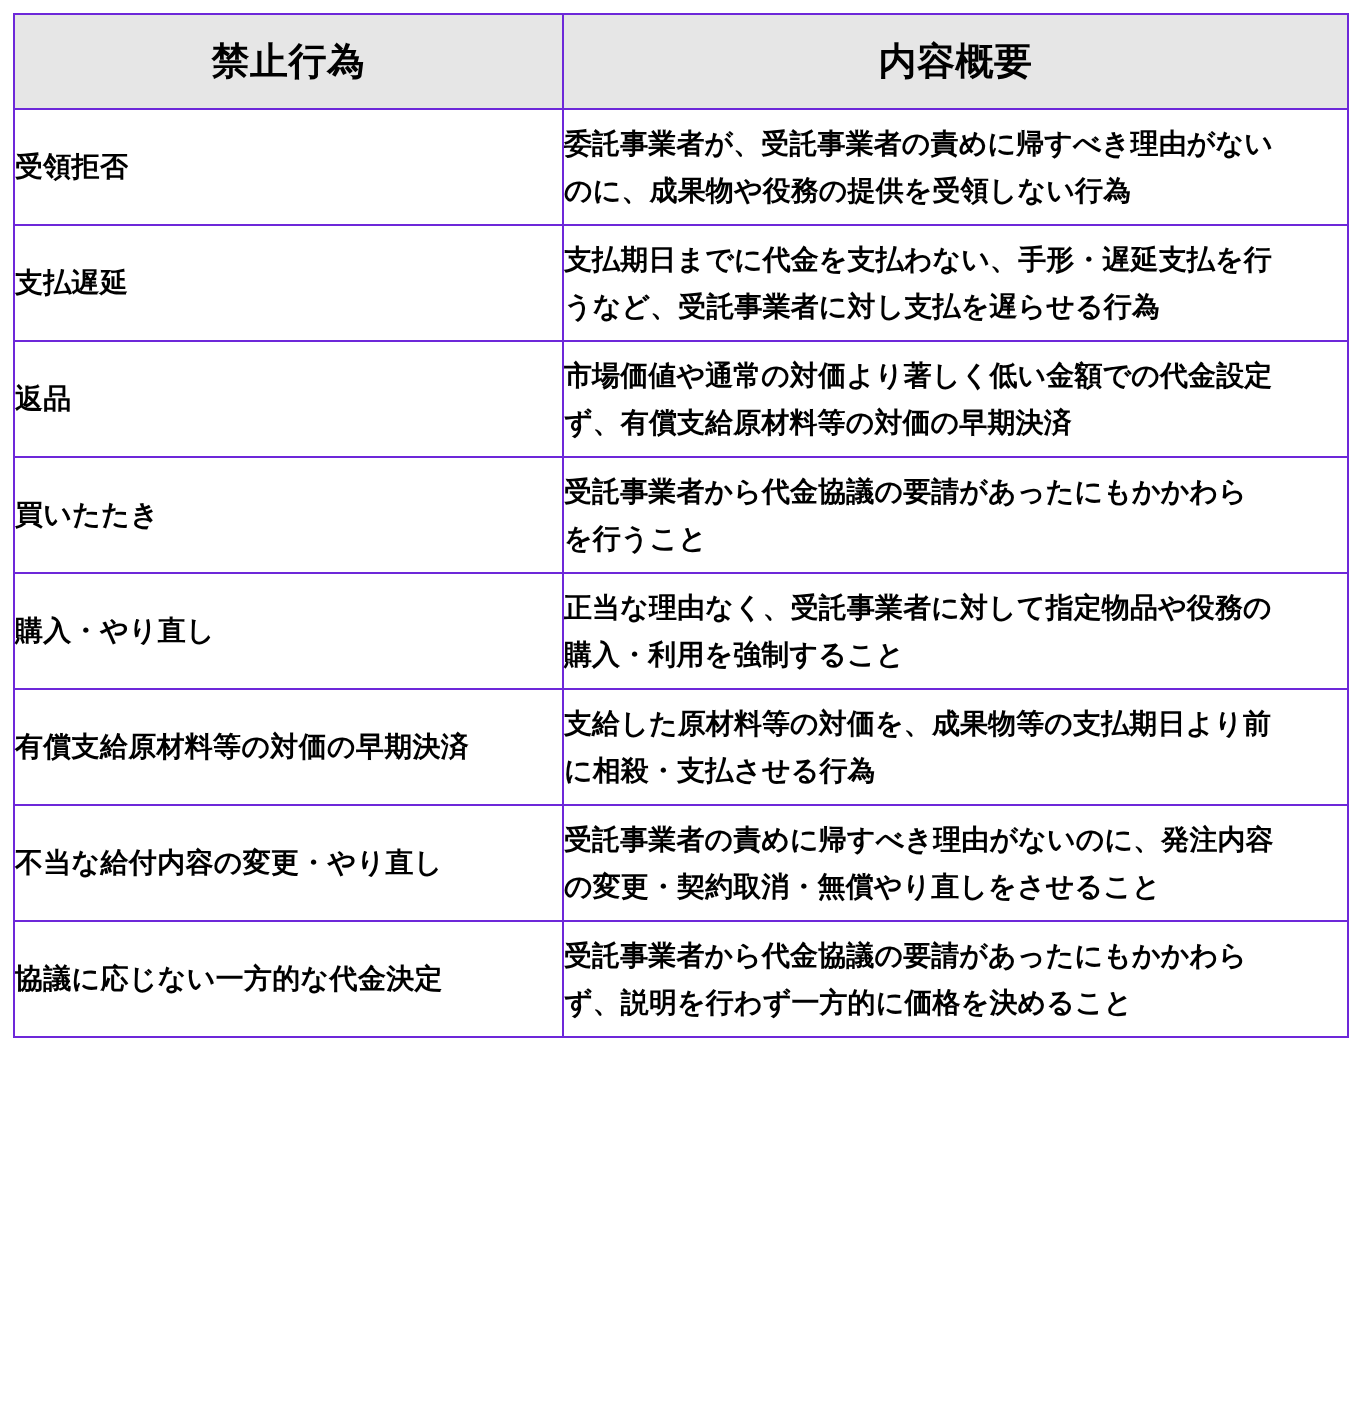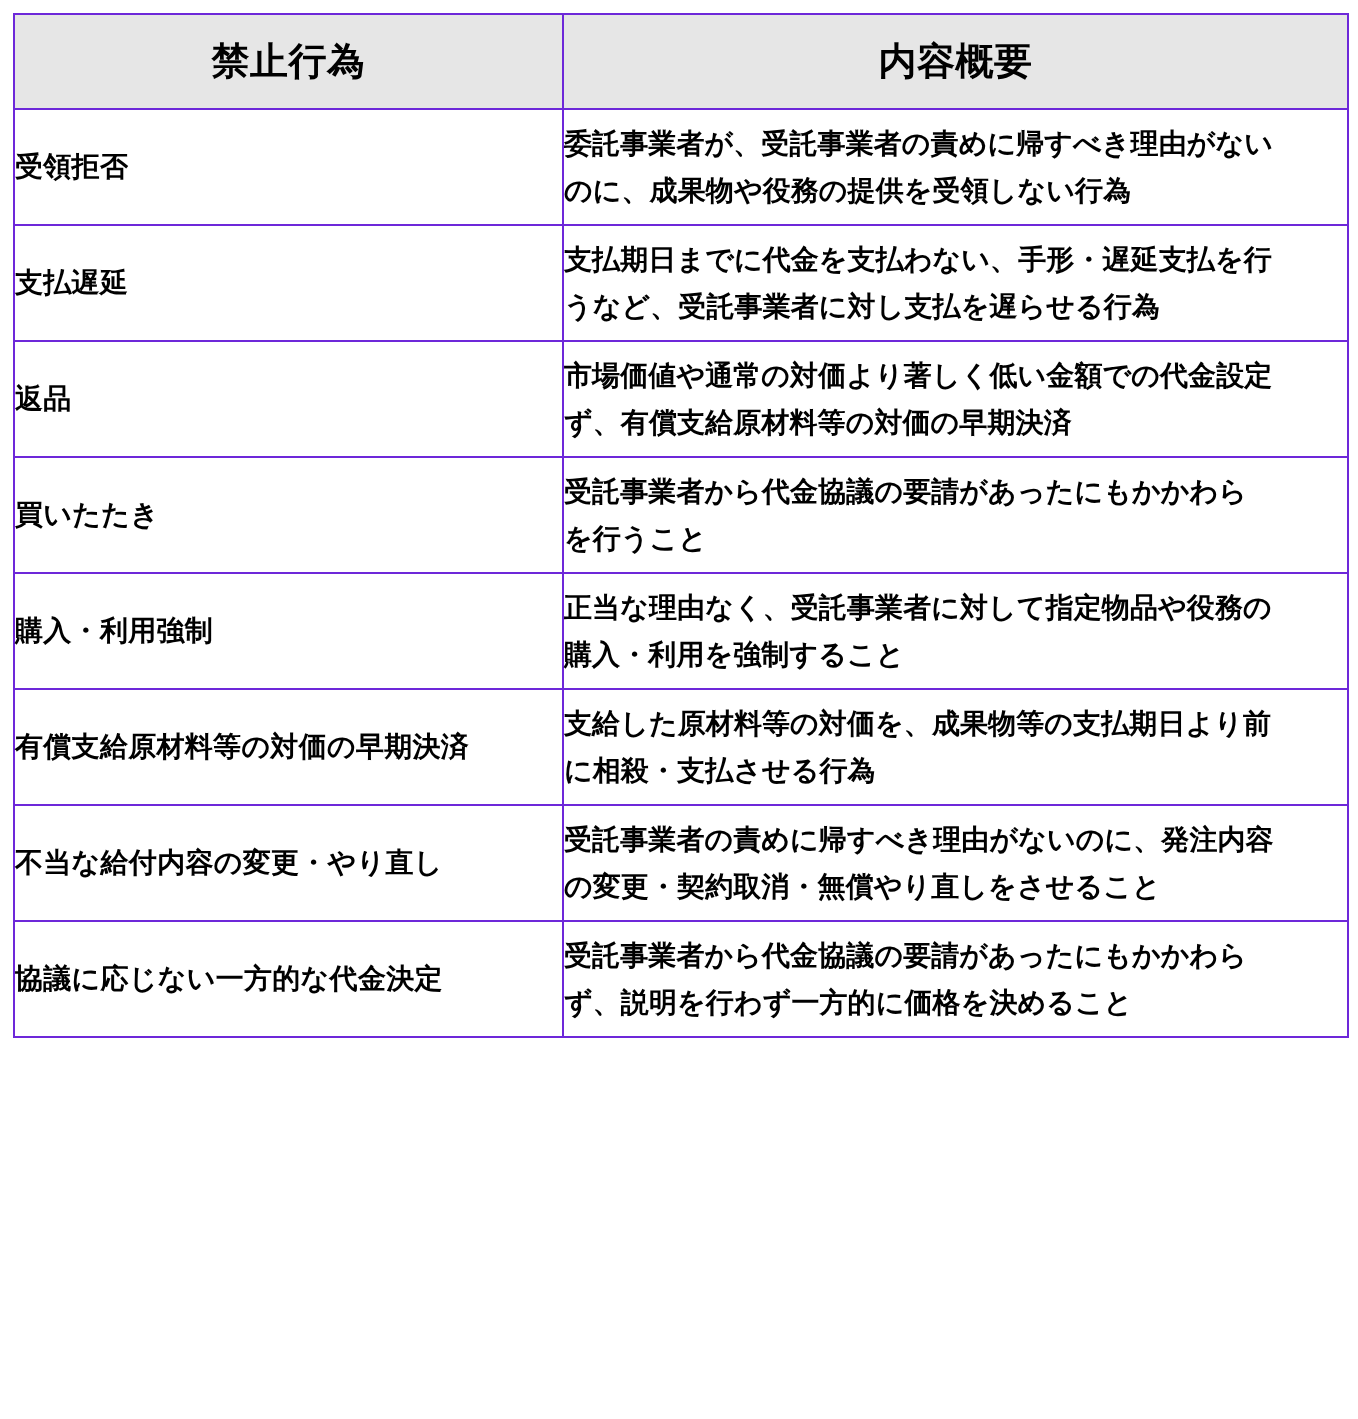--- a/index.html
+++ b/index.html
@@ -111,21 +111,21 @@
           </td>
         </tr>
         <tr class="data-row">
           <td class="act-cell">買いたたき</td>
           <td class="desc-cell">
             <span class="desc-line">受託事業者から代金協議の要請があったにもかかわら</span>
             <span class="desc-line">を行うこと</span>
           </td>
         </tr>
         <tr class="data-row">
-          <td class="act-cell">購入・利用強制</td>
+          <td class="act-cell">購入・やり直し</td>
           <td class="desc-cell">
             <span class="desc-line">正当な理由なく、受託事業者に対して指定物品や役務の</span>
             <span class="desc-line">購入・利用を強制すること</span>
           </td>
         </tr>
         <tr class="data-row">
           <td class="act-cell">有償支給原材料等の対価の早期決済</td>
           <td class="desc-cell">
             <span class="desc-line">支給した原材料等の対価を、成果物等の支払期日より前</span>
             <span class="desc-line">に相殺・支払させる行為</span>

